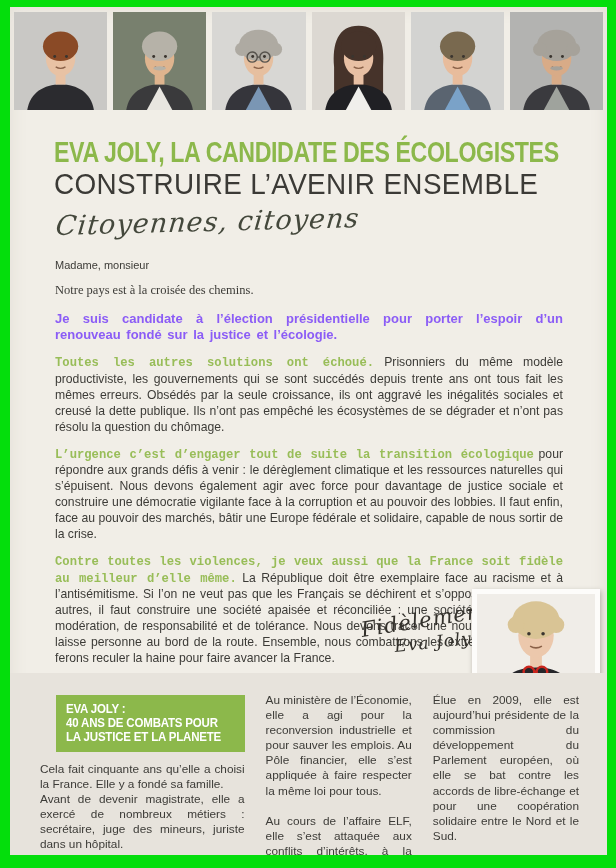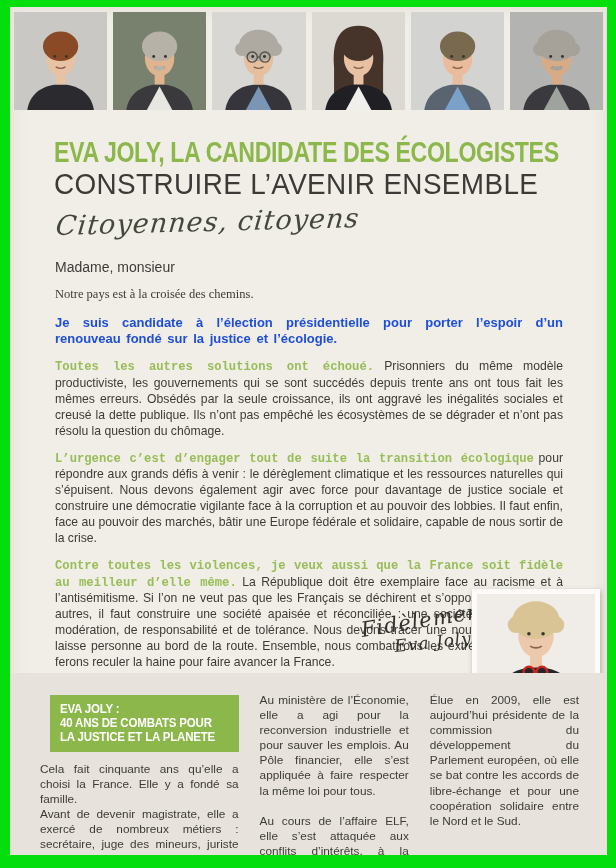--- a/index.html
+++ b/index.html
@@ -32,24 +32,24 @@
     letter-spacing:.4px;display:inline-block;transform:scaleX(.93);transform-origin:left center;
     white-space:nowrap;
   }
   .handwriting{
     font-family:"DejaVu Serif",serif;font-style:italic;color:#44483c;
     transform:skewX(-7deg) rotate(-1.5deg);transform-origin:left center;display:inline-block;
   }
   .greeting{font-size:27px;margin:10px 0 0 46px;letter-spacing:1px;}
   
   .letter{padding:6px 44px 0 45px;color:#3c3b37;}
-  .salutation{margin:12px 0 0 0;font-size:14px;}
+  .salutation{margin:12px 0 0 0;font-size:11px;}
   .intro{margin:12px 0 0 0;font-size:12.5px;font-family:Liberation Serif, serif;}
   .lead-statement{
-    margin:13px 0 0 0;font-size:13px;font-weight:bold;color:#1d4ed8;
+    margin:13px 0 0 0;font-size:13px;font-weight:bold;color:#8b5cf6;
     text-align:justify;line-height:1.3;word-spacing:2px;
   }
   .para{margin:11px 0 0 0;font-size:12.2px;line-height:1.3;text-align:justify;}
   .para .lead{color:#98bd58;font-weight:bold;font-family:Liberation Mono, monospace;}
   
   .cta{padding:14px 0 0 45px;}
   .cta-line{
     margin:0;color:#4a4943;font-size:25px;letter-spacing:-.2px;display:inline-block;
     transform:scaleX(.88);transform-origin:left center;white-space:nowrap;
   }
@@ -72,21 +72,21 @@
   .eva-photo svg{display:block;width:100%;height:100%;}
   
   .footer{
     position:absolute;left:0;right:0;bottom:0;height:182px;background:#e7e3dc;
     box-sizing:border-box;padding:20px 28px 0 30px;
     display:grid;grid-template-columns:1fr 1fr 1fr;column-gap:21px;
     color:#3c3b37;
   }
   .badge{
     background:#8cb84b;color:#fff;display:inline-block;
-    padding:7px 10px 8px 10px;margin:2px 0 10px 10px;
+    padding:7px 10px 8px 10px;margin:2px 0 10px 16px;
   }
   .badge div{
     font-weight:bold;font-size:12.5px;line-height:1.12;letter-spacing:-.2px;
     transform:scaleX(.92);transform-origin:left center;white-space:nowrap;
   }
   .footer-col p{margin:0 0 0 0;font-size:11.8px;line-height:1.28;text-align:justify;}
   .footer-col.spaced p{margin-bottom:15px;}
   .footer-col .col-text p + p{margin-top:0;}
   .footer-col.spaced .col-text p + p{margin-top:0;}
 </style>

